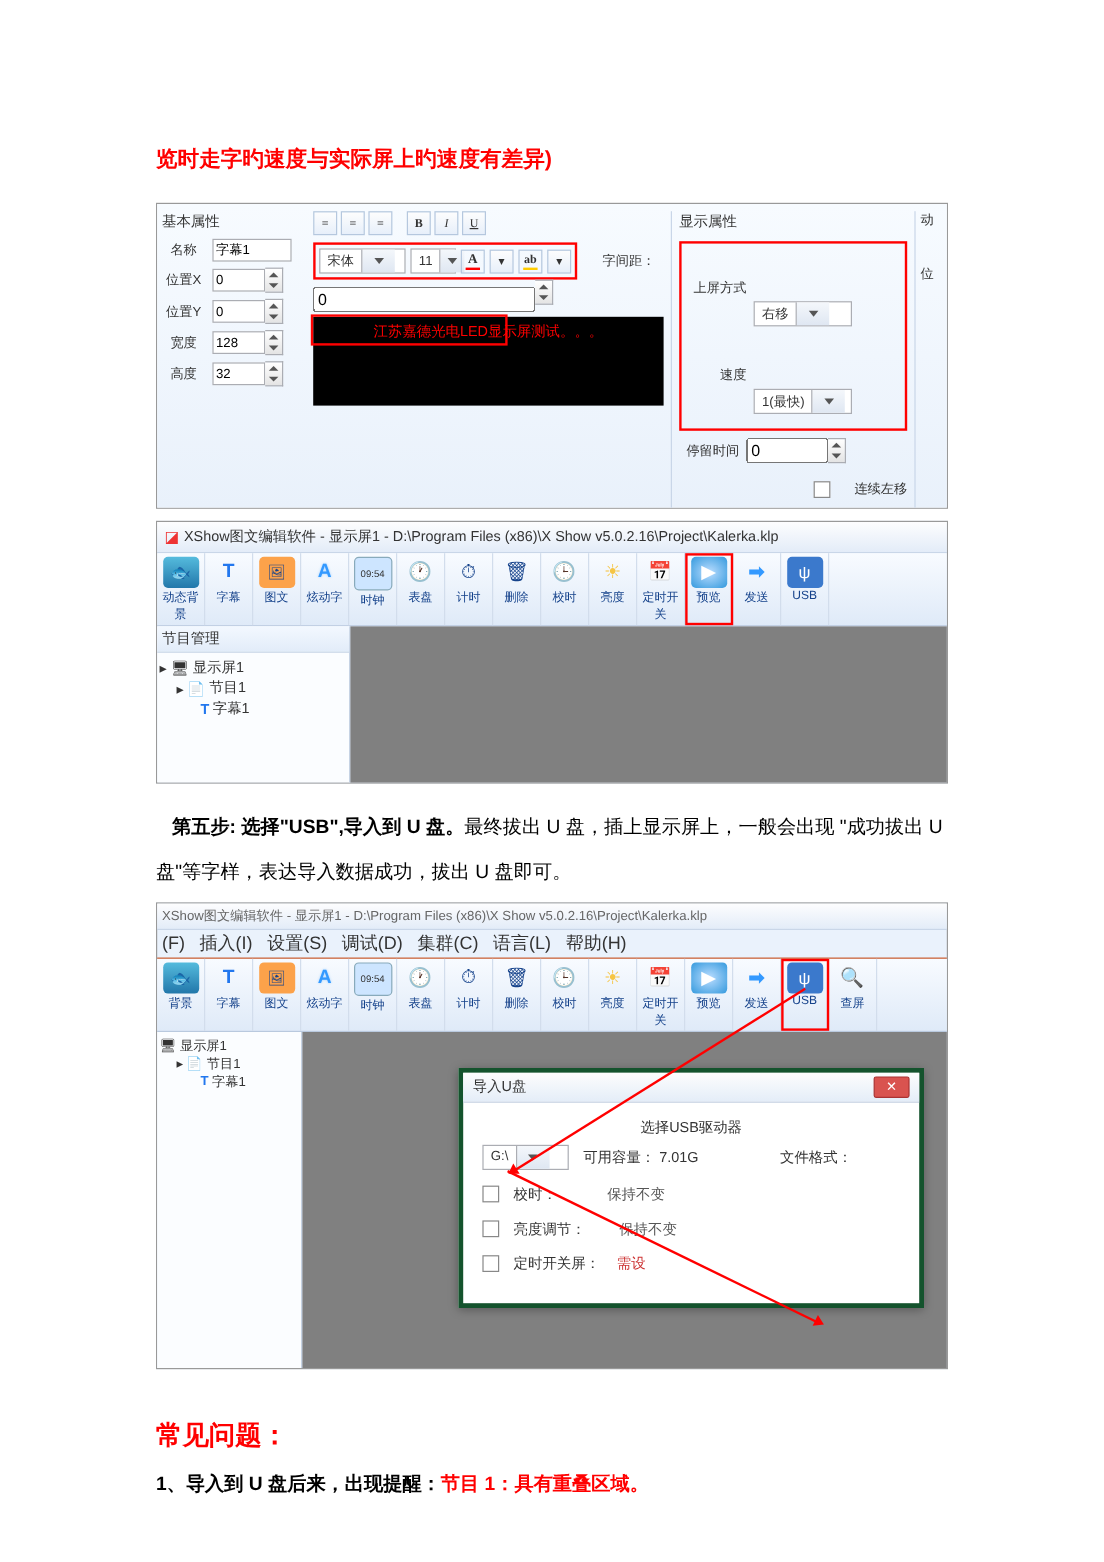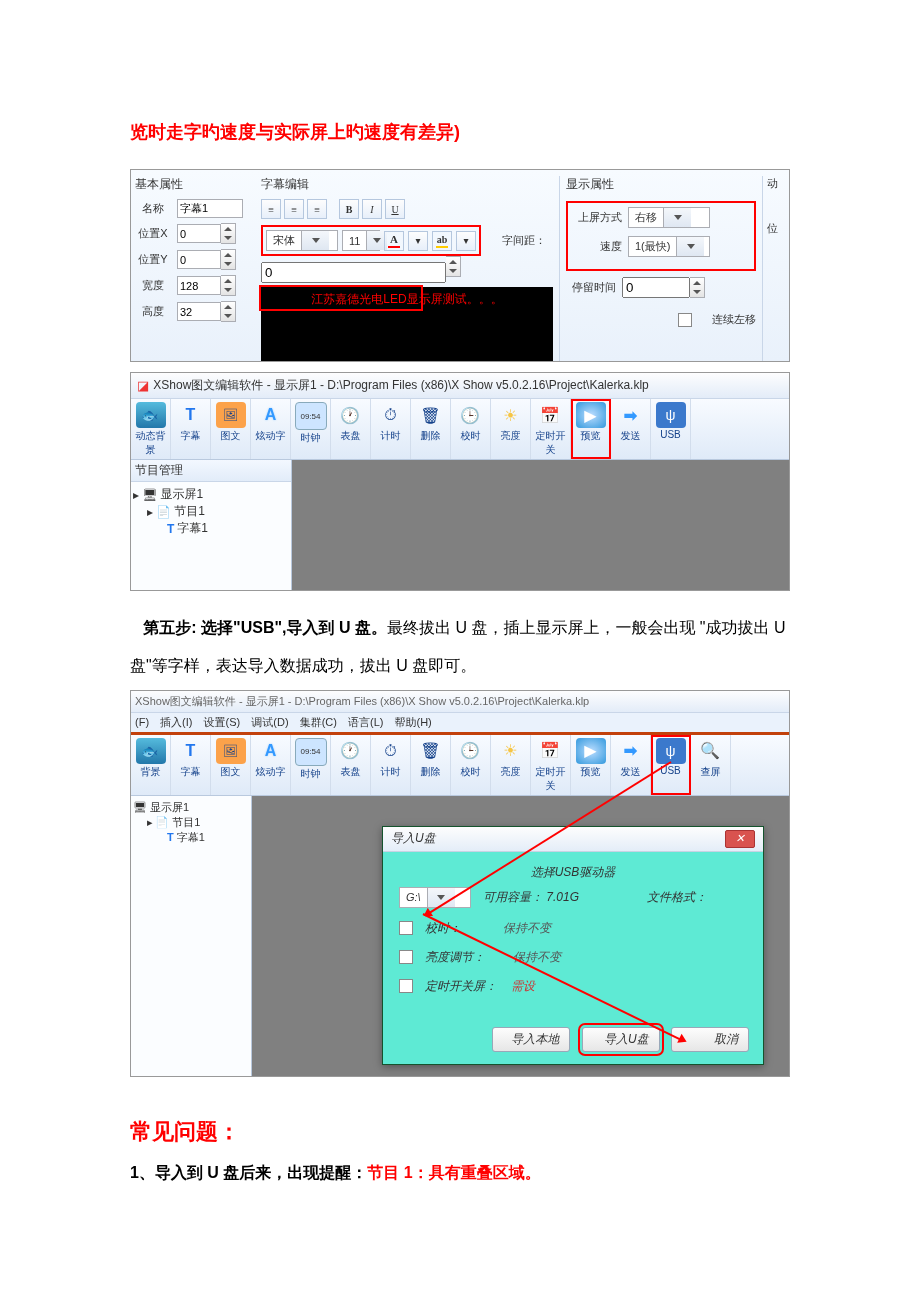--- a/index.html
+++ b/index.html
@@ -33,21 +33,21 @@
   .size-drop { width:36px; }
   .Aicon { width:18px; height:18px; border:1px solid #b5c7de; display:flex; flex-direction:column; align-items:center; justify-content:center; font-size:11px; font-weight:bold; font-family:"Times New Roman"; }
   .Aicon .bar { width:12px; height:2px; background:#f00; margin-top:1px; }
   .Aicon.fill .bar { background:#fc0; }
   .editor-surface { margin-top:4px; background:#000; height:74px; position:relative; }
   .editor-surface .textline { color:#f00; font-size:12px; padding:4px 2px;text-align:center; }
   .disp-col { width:190px; border-left:1px solid #c9d6e8; padding-left:6px; }
   .disp-col .section-title { font-size:12px; margin-bottom:8px; }
   .disp-row { display:flex; align-items:center; margin-bottom:8px; }
   .disp-row label { width:50px; text-align:right; margin-right:6px; }
-  .combo2 { width:80px; }
+  .combo2 { width:80px;margin-top:44px; }
   .redbox-disp { border:2px solid #f00; padding:4px; margin-bottom:6px; }
   .chk { width:12px; height:12px; border:1px solid #888; background:#fff; display:inline-block; vertical-align:middle; }
   .right-edge { width:18px; border-left:1px solid #c9d6e8; padding-left:4px; font-size:11px; }
 
   
   .app { background:#eaf2fc; }
   .titlebar { background:linear-gradient(#fdfdfe,#e3ecf8); padding:4px 6px; font-size:12px; border-bottom:1px solid #c9d6e8; display:flex; align-items:center; gap:4px; }
   .titlebar .appicon { color:#e33; font-size:13px; }
   .menubar { padding:2px 6px; font-size:12px; border-bottom:1px solid #c9d6e8; }
   .menubar span { margin-right:8px; }
@@ -60,27 +60,27 @@
   .side .hdr { background:linear-gradient(#f3f8ff,#e2ecf9); font-size:12px; padding:2px 4px; border-bottom:1px solid #c9d6e8; }
   .tree { font-size:12px; padding:4px 2px; }
   .tree .node { display:flex; align-items:center; gap:3px; }
   .tree .ind1 { padding-left:14px; }
   .tree .ind2 { padding-left:34px; }
   .canvas2 { flex:1; background:#808080; }
 
   
   .app3 { background:#eaf2fc; }
   .titlebar3 { background:linear-gradient(#fdfdfe,#e3ecf8); padding:3px 4px; font-size:11px; color:#666; border-bottom:1px solid #c9d6e8; }
-  .menubar3 { padding:2px 4px; font-size:11px; border-bottom:3px solid #c2410c; }
+  .menubar3 { padding:2px 4px; font-size:15px; border-bottom:1px solid #c2410c; }
   .menubar3 span { margin-right:8px; }
   .body3 { display:flex; }
   .side3 { width:120px; border-right:1px solid #b9c9de; background:#fbfdff; min-height:280px; }
   .side3 .tree { font-size:11px; padding:4px 2px; }
   .canvas3 { flex:1; background:#808080; min-height:280px; position:relative; }
-  .dlg { position:absolute; left:130px; top:30px; width:380px; background:#5eead4; border:1px solid #14532d; box-shadow:0 2px 8px rgba(0,0,0,.35); font-size:12px;font-style:italic; }
+  .dlg { position:absolute; left:130px; top:30px; width:380px; background:#ffffff; border:4px solid #14532d; box-shadow:0 2px 8px rgba(0,0,0,.35); font-size:12px; }
   .dlg .dlg-title { background:linear-gradient(#fdfdfd,#e4edf8); padding:3px 8px; border-bottom:1px solid #c7d3e3; display:flex; justify-content:space-between; align-items:center; }
   .dlg .closebtn { width:28px; height:16px; background:#d9534f; color:#fff; font-size:11px; display:flex; align-items:center; justify-content:center; border:1px solid #a33; border-radius:2px; }
   .dlg-body { padding:12px 16px;text-align:center; }
   .dlg-row { display:flex; align-items:center; margin-bottom:12px; gap:12px; }
   .drv-combo { width:70px; }
   .dlg .keep { color:#555; }
   .dlg .needset { color:#c33; }
   .dlg-btns { text-align:right; padding:8px 14px 12px 14px; }
   .winbtn { display:inline-block; min-width:56px; padding:3px 10px; border:1px solid #9aa7b8; background:linear-gradient(#fdfdfd,#e6e6e6); border-radius:3px; margin-left:8px; font-size:12px; }
   .redline { position:absolute; height:2px; background:#f00; transform-origin:left center; }
@@ -142,21 +142,20 @@
             <span class="spin"></span>
         </div>
         <div class="prop-row">
           <label>高度</label>
           <input class="num" value="32" style="">
             <span class="spin"></span>
         </div>
       </div>
 
       <div class="prop-col editor-col">
-        <div class="section-title">字幕编辑</div>
         <div class="fmt-bar">
           <div class="fmt-btn">≡</div>
           <div class="fmt-btn">≡</div>
           <div class="fmt-btn">≡</div>
           <div style="width:6px"></div>
           <div class="fmt-btn b">B</div>
           <div class="fmt-btn i">I</div>
           <div class="fmt-btn u">U</div>
         </div>
         <div class="redbox1">
@@ -327,25 +326,20 @@
                 <span class="chk"></span>
                 <span>亮度调节：</span>
                 <span class="keep" style="margin-left:16px">保持不变</span>
               </div>
             <div class="dlg-row">
                 <span class="chk"></span>
                 <span>定时开关屏：</span>
                 <span class="needset" style="margin-left:2px">需设</span>
               </div>
           </div>
-          <div class="dlg-btns">
-            <span class="winbtn">导入本地</span>
-            <span class="winbtn" style="outline:2px solid #f00;outline-offset:2px">导入U盘</span>
-            <span class="winbtn">取消</span>
-          </div>
         </div>
       </div>
     </div>
 
     <div class="redline" style="left:540px;top:70px;width:290px;transform:rotate(148deg)"></div>
     <div class="red-arrowtip" style="left:292px;top:218px;transform:rotate(148deg)"></div>
     <div class="redline" style="left:292px;top:222px;width:290px;transform:rotate(26deg)"></div>
     <div class="red-arrowtip" style="left:548px;top:344px;transform:rotate(26deg)"></div>
   </div>
 

